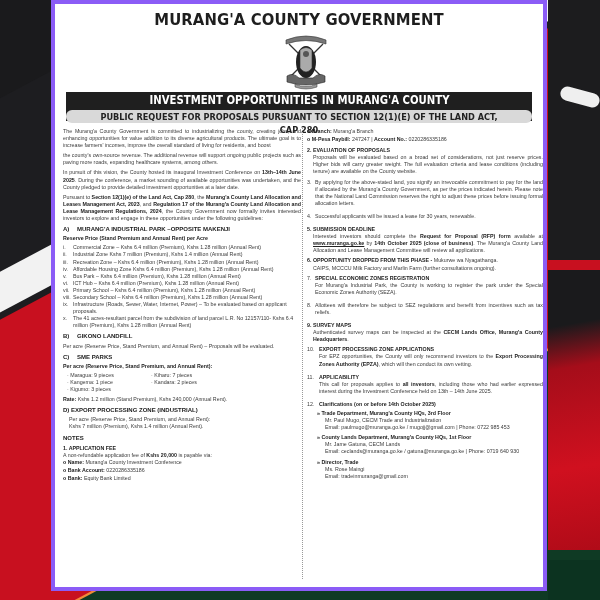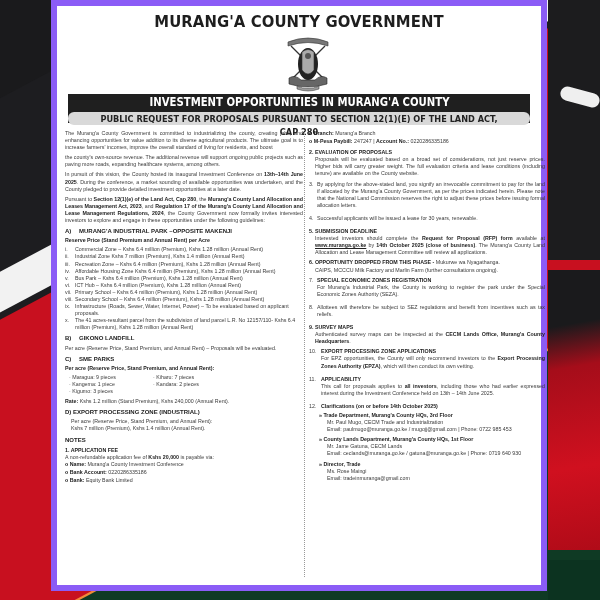--- a/index.html
+++ b/index.html
@@ -15,21 +15,21 @@
   .bg .b-red { left:-200px; top:180px; width:1000px; height:300px; background:#c8101f; transform:rotate(-28deg); }
   .bg .b-white2 { left:-160px; top:460px; width:1000px; height:16px; background:#f08a3a; transform:rotate(-28deg); }
   .bg .b-green { left:-200px; top:500px; width:1000px; height:260px; background:#0f3a24; transform:rotate(-28deg); }
   .bg .right-black { position:absolute; left:548px; top:0; width:52px; height:260px; background:#1c1c1e; }
   .bg .right-white { position:absolute; left:560px; top:90px; width:40px; height:14px; background:#efefef; border-radius:7px; transform:rotate(15deg); }
   .bg .right-red { position:absolute; left:548px; top:270px; width:52px; height:280px; background:linear-gradient(170deg,#1a1a1c 0%,#1a1a1c 20%,#a50d1a 35%,#d0101f 70%,#b00b18 100%); }
   .bg .right-green { position:absolute; left:548px; top:560px; width:52px; height:40px; background:#0c3320; }
 
   .doc {
     position:absolute; left:51px; top:0; width:496px; height:591px;
-    background:#ffffff; border:6px solid #8b5cf6; box-sizing:border-box;
+    background:#ffffff; border:4px solid #8b5cf6; box-sizing:border-box;
     color:#2a2a2a;
   }
   .gov-title {
     position:absolute; left:0; right:0; top:6px; text-align:center;
     font-weight:bold; font-size:16.5px; letter-spacing:0.1px; color:#1e1e1e;
     font-family:"DejaVu Sans", sans-serif; transform:scaleX(0.9);
   }
   .crest { position:absolute; left:226px; top:28px; width:50px; height:58px; }
   .banner-black {
     position:absolute; left:11px; right:11px; top:88px; height:29px;

